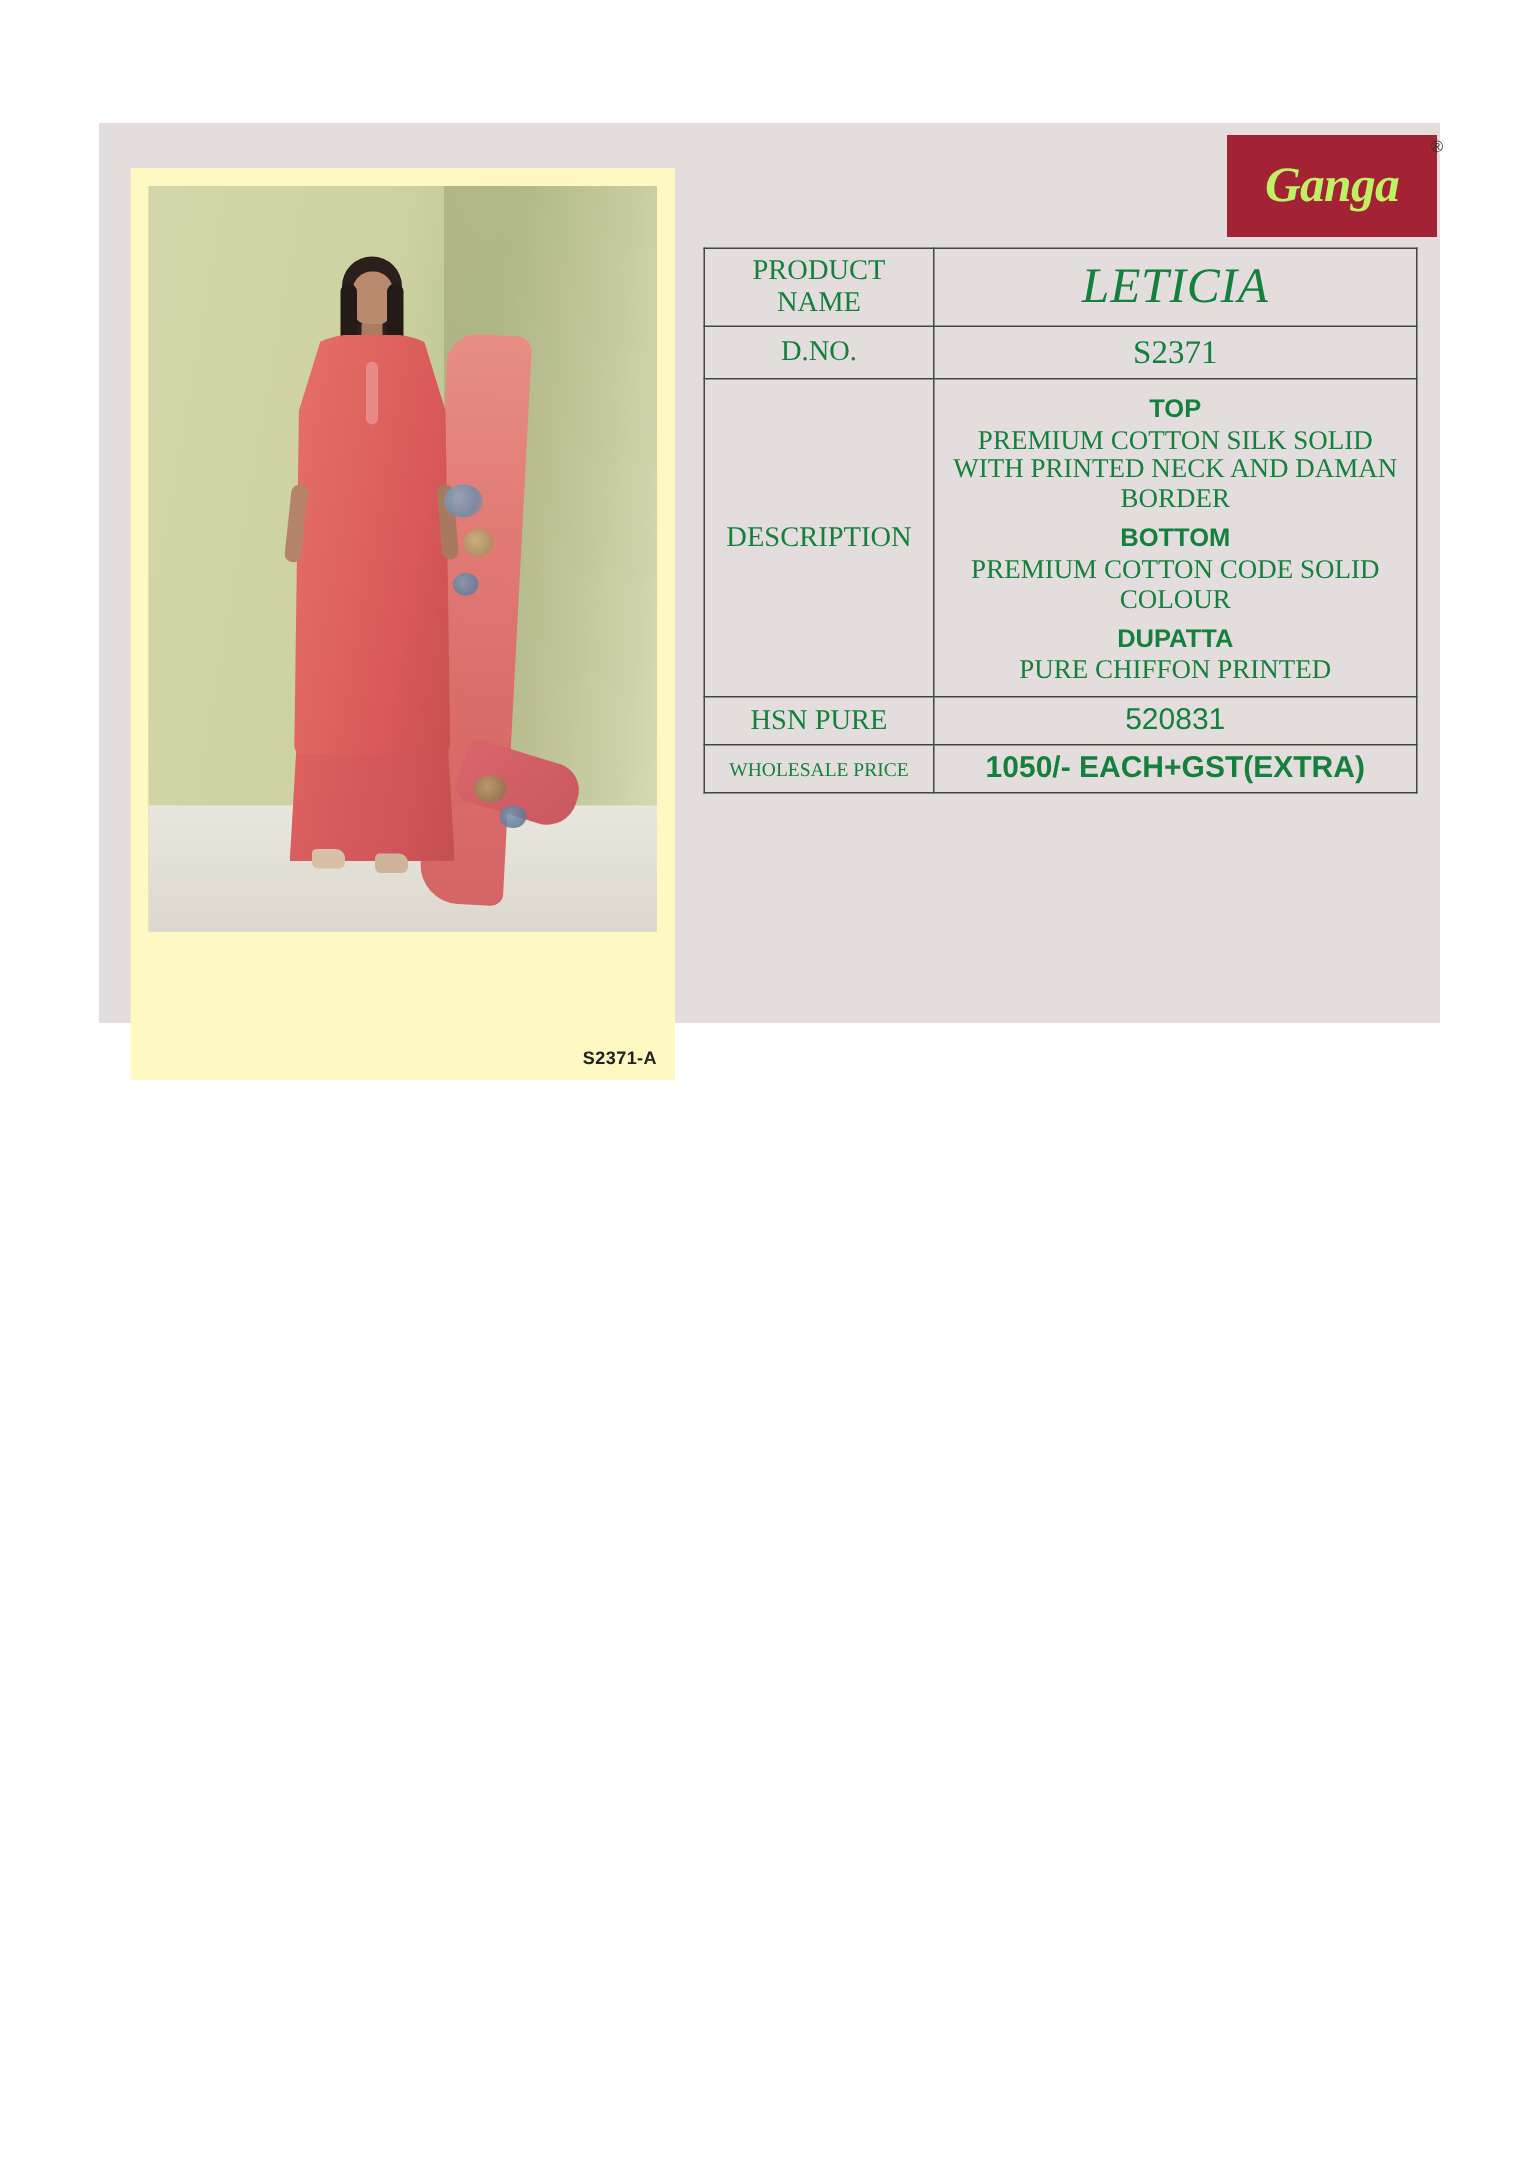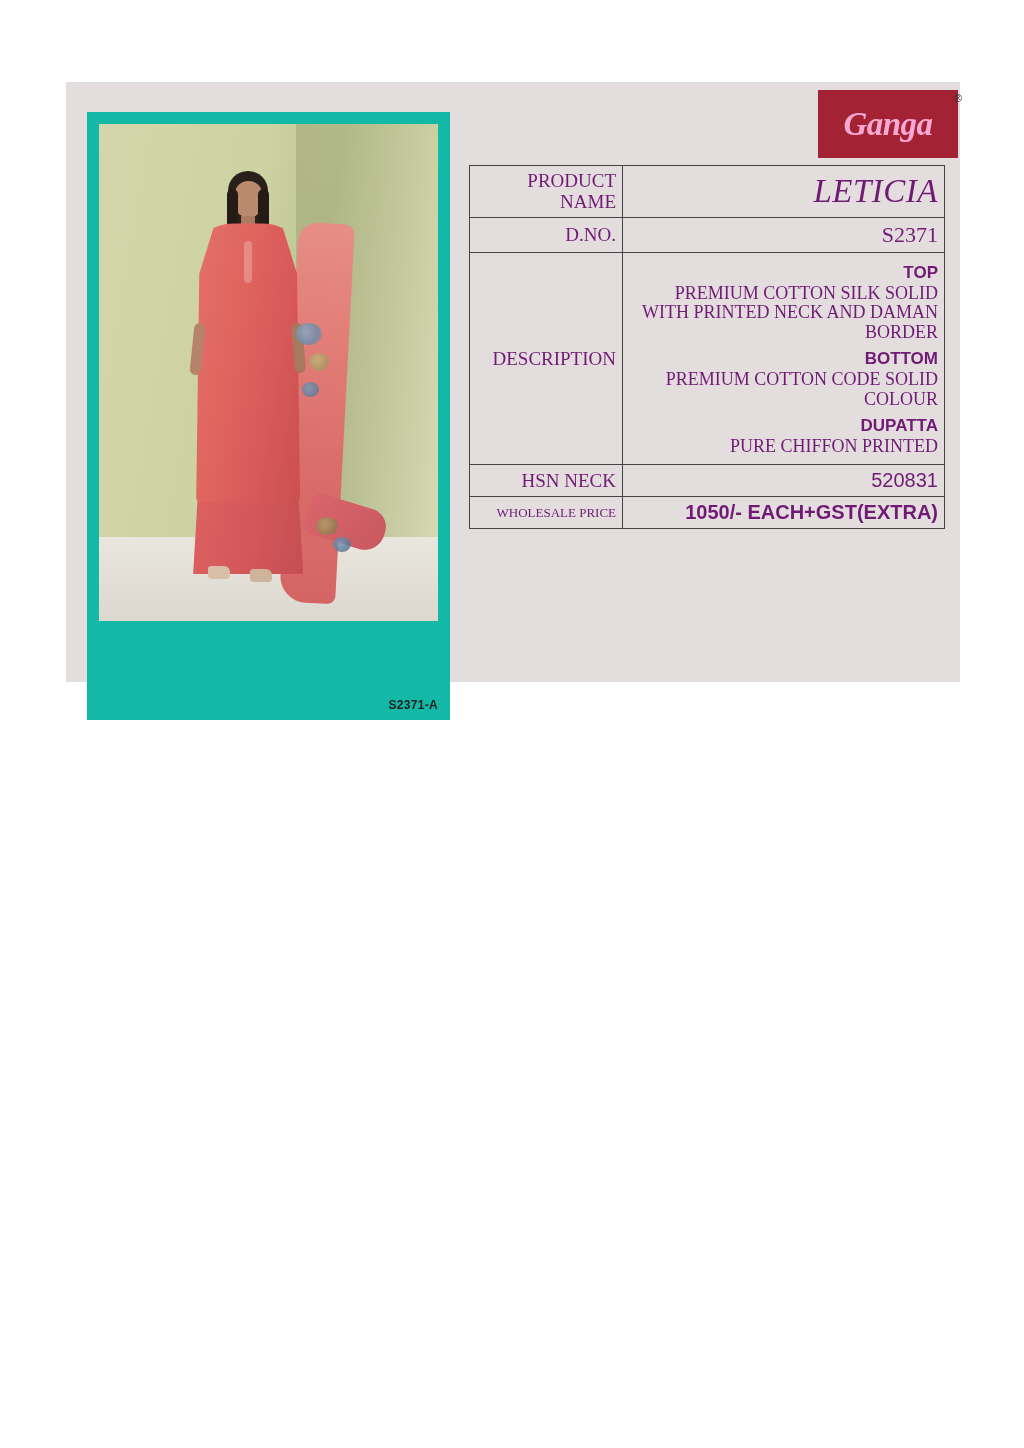--- a/index.html
+++ b/index.html
@@ -25,21 +25,21 @@
     background: #e3dedd;
   }
 
   
   .photo-panel {
     position: absolute;
     left: 21px;
     top: 30px;
     width: 363px;
     height: 608px;
-    background: #14b8a6;
+    background: #fef9c3;
     padding: 0;
     box-sizing: border-box;
   }
   .photo-frame {
     position: absolute;
     left: 12px;
     top: 12px;
     width: 339px;
     height: 497px;
     overflow: hidden;
@@ -178,21 +178,21 @@
     background: #a32334;
     display: flex;
     align-items: center;
     justify-content: center;
   }
   .logo-text {
     font-family: "Liberation Serif", serif;
     font-style: italic;
     font-weight: bold;
     font-size: 33px;
-    color: #f9a8d4;
+    color: #bef264;
     letter-spacing: -0.5px;
     position: relative;
   }
   .logo-dot {
     position: absolute;
     right: -9px;
     top: 4px;
     width: 9px;
     height: 9px;
     border-radius: 50%;
@@ -213,22 +213,21 @@
     left: 403px;
     top: 83px;
     width: 476px;
     border-collapse: collapse;
     background: transparent;
   }
   .spec-table td {
     border: 1px solid #444;
     padding: 4px 6px;
     vertical-align: middle;
-    color: #701a75;
-    text-align: right;
+    color: #15803d;
   }
   .label-cell {
     width: 140px;
     text-align: center;
     font-size: 19px;
     font-family: "Liberation Serif", serif;
     line-height: 1.12;
   }
   .value-cell {
     text-align: center;
@@ -332,21 +331,21 @@
         <td class="desc-cell">
           <div class="desc-head">TOP</div>
           <div class="desc-body">PREMIUM COTTON SILK SOLID WITH PRINTED NECK AND DAMAN BORDER</div>
           <div class="desc-head">BOTTOM</div>
           <div class="desc-body">PREMIUM COTTON CODE SOLID COLOUR</div>
           <div class="desc-head">DUPATTA</div>
           <div class="desc-body">PURE CHIFFON PRINTED</div>
         </td>
       </tr>
       <tr>
-        <td class="label-cell">HSN NECK</td>
+        <td class="label-cell">HSN PURE</td>
         <td class="value-cell hsn-value">520831</td>
       </tr>
       <tr>
         <td class="label-cell wholesale-label">WHOLESALE PRICE</td>
         <td class="value-cell price-value">1050/- EACH+GST(EXTRA)</td>
       </tr>
     </tbody>
   </table>
 
 </div>

